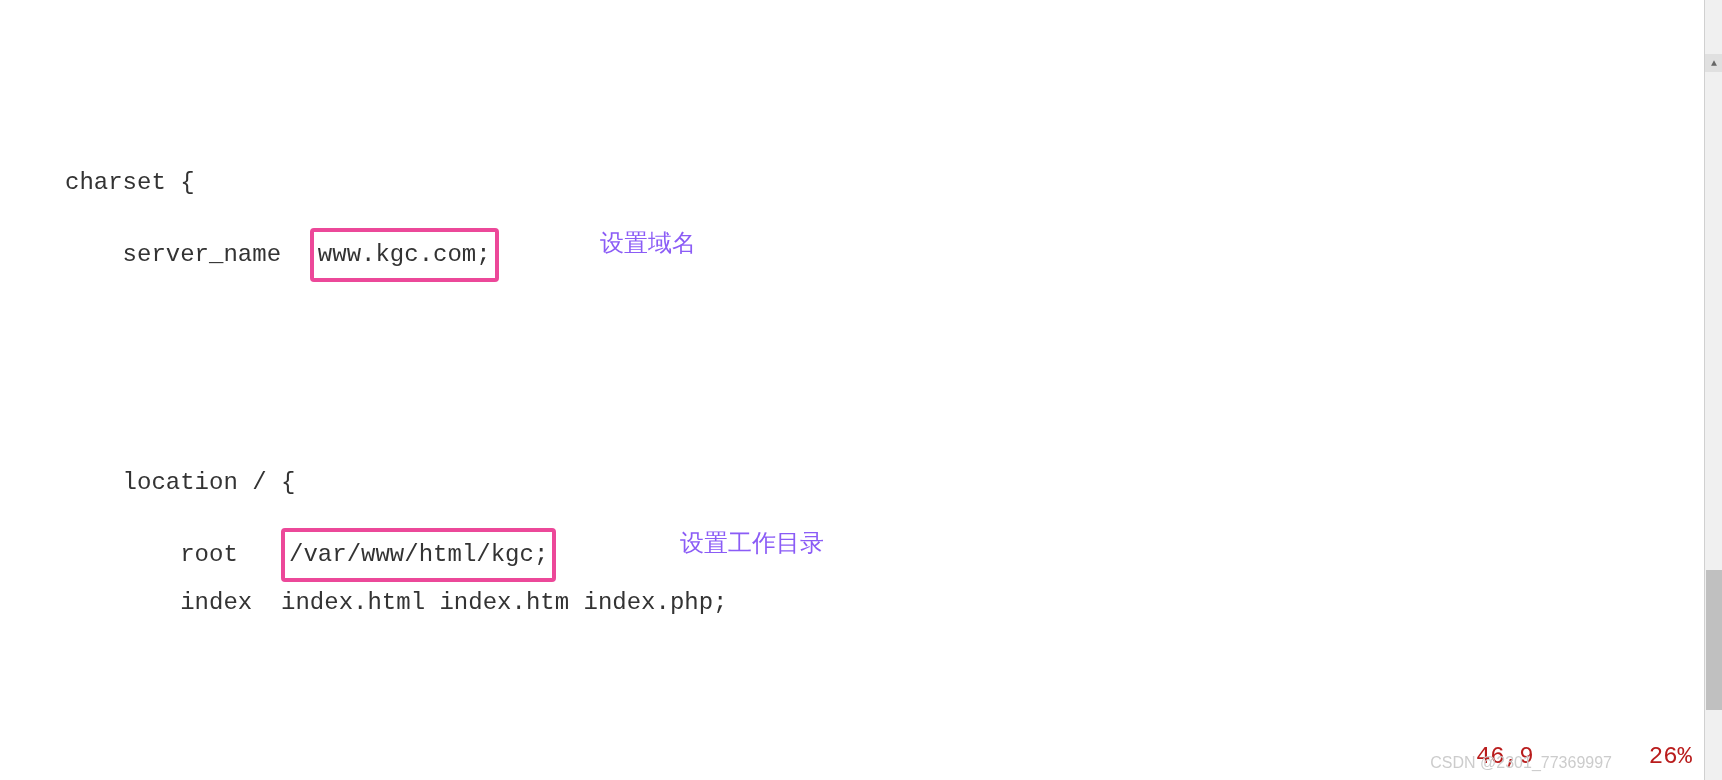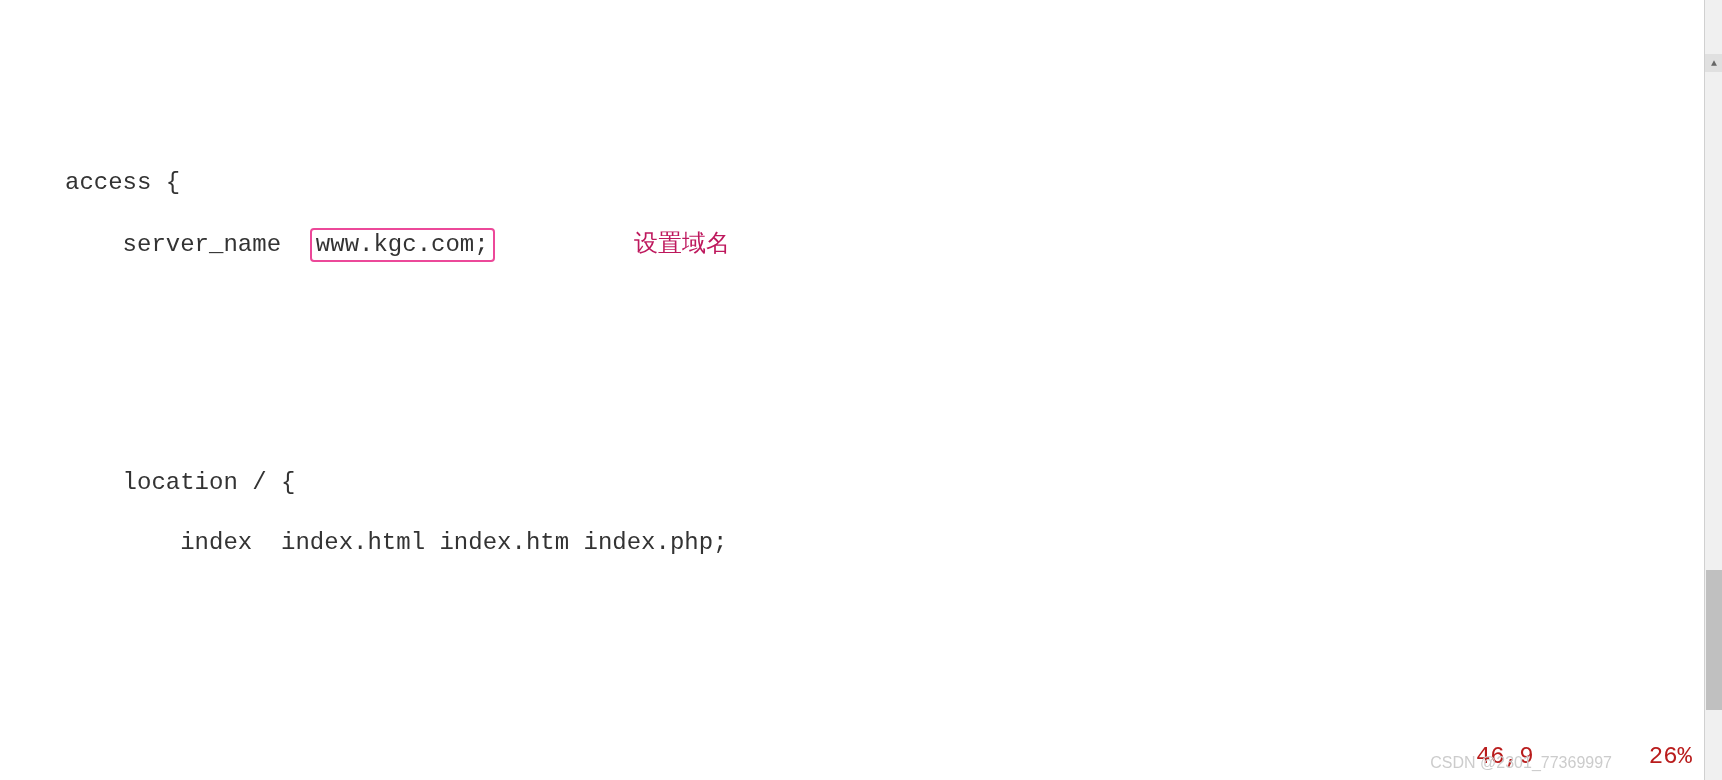--- a/index.html
+++ b/index.html
@@ -18,31 +18,30 @@
       padding: 30px 0 0 65px;
       line-height: 1.25;
       position: relative;
     }
     .code-line {
       position: relative;
       height: 30px;
       line-height: 30px;
     }
     .boxed {
-      border: 2px solid #ec4899;
+      border: 4px solid #ec4899;
       border-radius: 4px;
-      padding: 0 4px;
+      padding: 8px 4px;
       display: inline-block;
     }
     .annotation {
-      color: #be185d;
+      color: #8b5cf6;
       position: absolute;
       font-family: "Microsoft YaHei", "SimSun", sans-serif;
       font-size: 24px;
-      margin-left: 34px;
     }
     .scrollbar {
       position: absolute;
       right: 0;
       top: 0;
       width: 18px;
       height: 780px;
       background: #f0f0f0;
       border-left: 1px solid #d0d0d0;
     }
@@ -81,26 +80,27 @@
     }
     .ann1 { left: 535px; top: 0; }
     .ann2 { left: 615px; top: 0; }
   </style>
 </head>
 <body>
 
 
 
 <div class="editor">
-<div class="code-line"><span>access {</span></div>
+<div class="code-line"><span>charset {</span></div>
 <div class="code-line"><span>    server_name  </span><span class="boxed">www.kgc.com;</span><span class="annotation ann1">设置域名</span></div>
 <div class="code-line"></div>
 <div class="code-line"></div>
 <div class="code-line"></div>
 <div class="code-line"><span>    location / {</span></div>
+<div class="code-line"><span>        root   </span><span class="boxed">/var/www/html/kgc;</span><span class="annotation ann2">设置工作目录</span></div>
 <div class="code-line"><span>        index  index.html index.htm index.php;</span></div>
 
 
 
 
 
 
 
 
 

